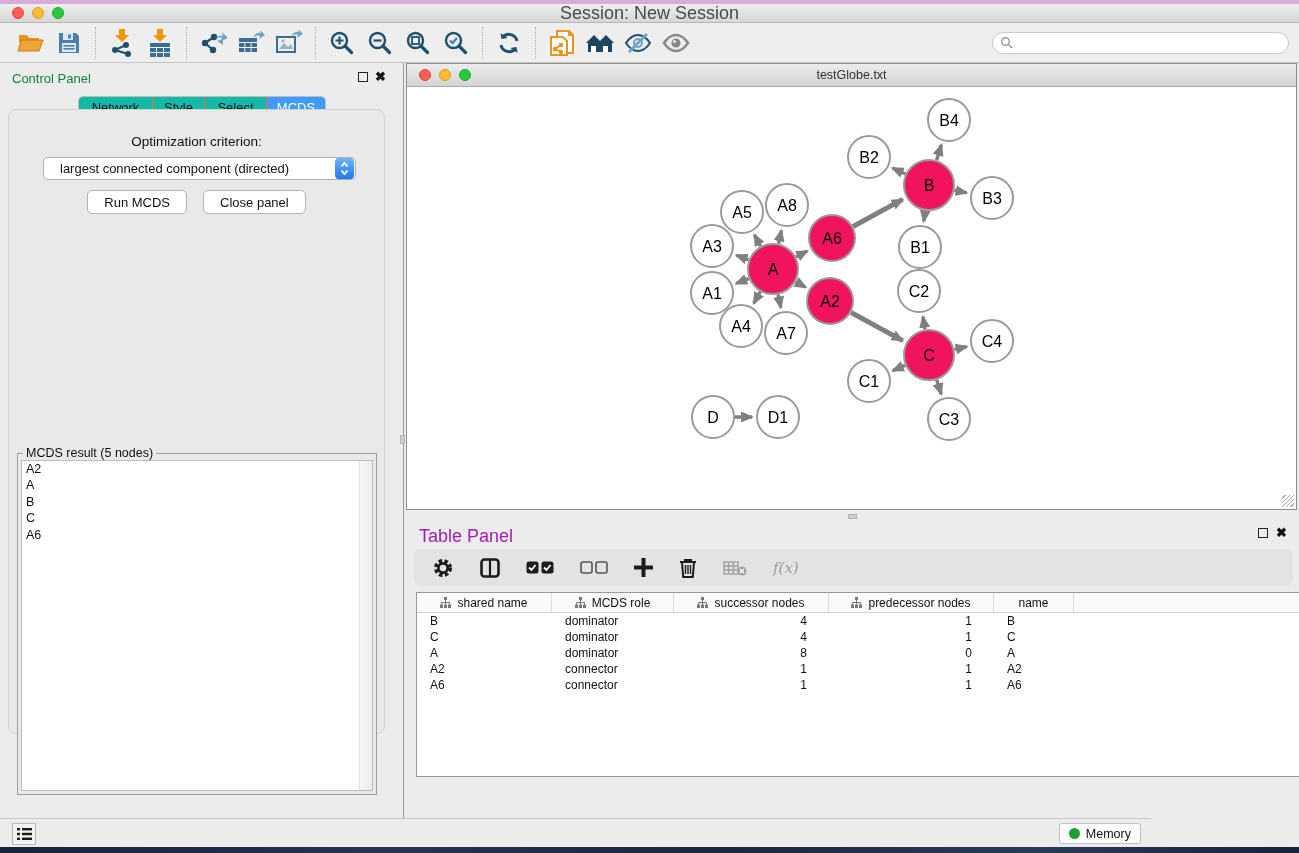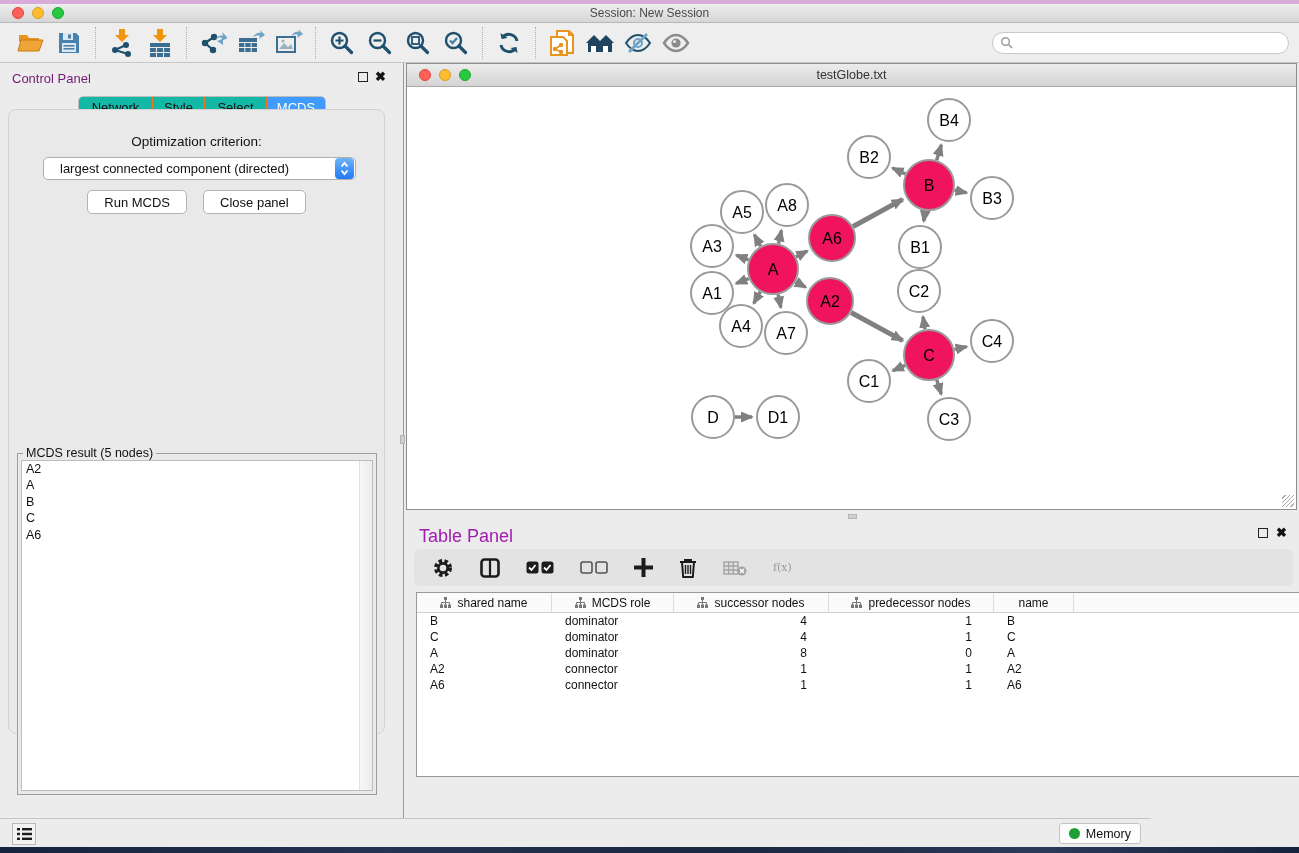--- a/index.html
+++ b/index.html
@@ -13,38 +13,38 @@
 
   
   .titlebar { position:absolute; left:0; top:4px; width:1299px; height:19px;
               background:linear-gradient(#eeeeee,#d6d6d6); border-bottom:1px solid #b8b8b8;
               display:flex; align-items:center; }
   .lights { display:flex; gap:8px; margin-left:12px; }
   .light { width:12px; height:12px; border-radius:50%; }
   .light.red    { background:#ff5f57; border:1px solid #e0443e; }
   .light.yellow { background:#febc2e; border:1px solid #d89e24; }
   .light.green  { background:#28c840; border:1px solid #1ba82f; }
-  .titlebar-title { position:absolute; left:0; right:0; text-align:center; font-size:12px; color:#4a4a4a; }
+  .titlebar-title { position:absolute; left:0; right:0; text-align:center; font-size:18px; color:#4a4a4a; }
 
   
   .toolbar { position:absolute; left:0; top:23px; width:1299px; height:40px; background:#eeeeee;
              border-bottom:1px solid #c4c4c4; display:flex; align-items:center; padding-left:12px; }
   .tool-btn { width:38px; height:34px; display:flex; align-items:center; justify-content:center; }
   .tool-sep { width:1px; height:32px; border-left:1px dotted #b0b0b0; margin:0 7px; }
   .search-wrap { margin-left:auto; margin-right:10px; width:297px; height:22px; background:#fff;
                  border:1px solid #c9c9c9; border-radius:12px; display:flex; align-items:center; padding-left:7px; }
   .search-wrap input { border:none; outline:none; flex:1; font-size:12px; background:transparent; margin-left:4px; }
 
   
   .main { position:absolute; left:0; top:63px; width:1299px; height:755px; }
 
   
   .control-panel { position:absolute; left:0; top:0; width:396px; height:755px; background:#ececec; }
   .cp-header { position:absolute; left:0; top:0; width:100%; height:28px; }
-  .cp-title { position:absolute; left:12px; top:8px; font-size:13px; color:#701a75; }
+  .cp-title { position:absolute; left:12px; top:8px; font-size:13px; color:#15803d; }
   .panel-float { position:absolute; top:9px; width:10px; height:10px; border:1.5px solid #222; }
   .panel-close { position:absolute; top:6px; font-size:13px; font-weight:bold; color:#111; }
   .cp-header .panel-float { right:28px; }
   .cp-header .panel-close { right:10px; }
 
   .cp-tabs { position:absolute; left:78px; top:33px; height:23px; display:flex; border-radius:5px;
              overflow:hidden; border:1px solid #bcbcbc; background:#fff; }
   .cp-tab { height:100%; display:flex; align-items:center; justify-content:center; font-size:13px;
             color:#111; border-right:1px solid #f97316; background:#14b8a6; cursor:default; }
   .cp-tab:last-child { border-right:none; }
@@ -87,21 +87,21 @@
 
   
   .table-panel { position:absolute; left:0; top:456px; width:896px; height:299px; }
   .tp-header { position:relative; height:26px; }
   .tp-title { position:absolute; left:15px; top:7px; font-size:18px; color:#a21caf; }
   .tp-header .panel-float { right:32px; }
   .tp-header .panel-close { right:13px; }
   .tp-toolbar { position:absolute; left:10px; top:30px; width:879px; height:37px; background:#e3e3e3;
                 border-radius:6px; display:flex; align-items:center; padding-left:18px; gap:26px; }
   .tp-tool { display:flex; align-items:center; justify-content:center; }
-  .fx-label { font-family:"DejaVu Serif", serif; font-size:11px; color:#9a9a9a; }
+  .fx-label { font-family:"DejaVu Serif", serif; font-style:italic; font-size:15px; color:#9a9a9a; }
 
   .node-table { position:absolute; left:12px; top:73px; width:957px; height:185px; background:#fff;
                 border:1px solid #999; overflow:hidden; }
   .nt-header { display:grid; grid-template-columns:135px 122px 155px 165px 80px 1fr; height:20px;
                background:#fafafa; border-bottom:1px solid #cfcfcf; }
   .nt-hcell { display:flex; align-items:center; justify-content:center; gap:6px; font-size:12px; color:#111;
               border-right:1px solid #dcdcdc; overflow:hidden; }
   .nt-hcell:last-child { border-right:none; }
   .nt-row { display:grid; grid-template-columns:135px 122px 155px 165px 80px 1fr; height:16px; }
   .nt-cell { font-size:12px; color:#111; line-height:16px; white-space:nowrap; overflow:hidden; }

